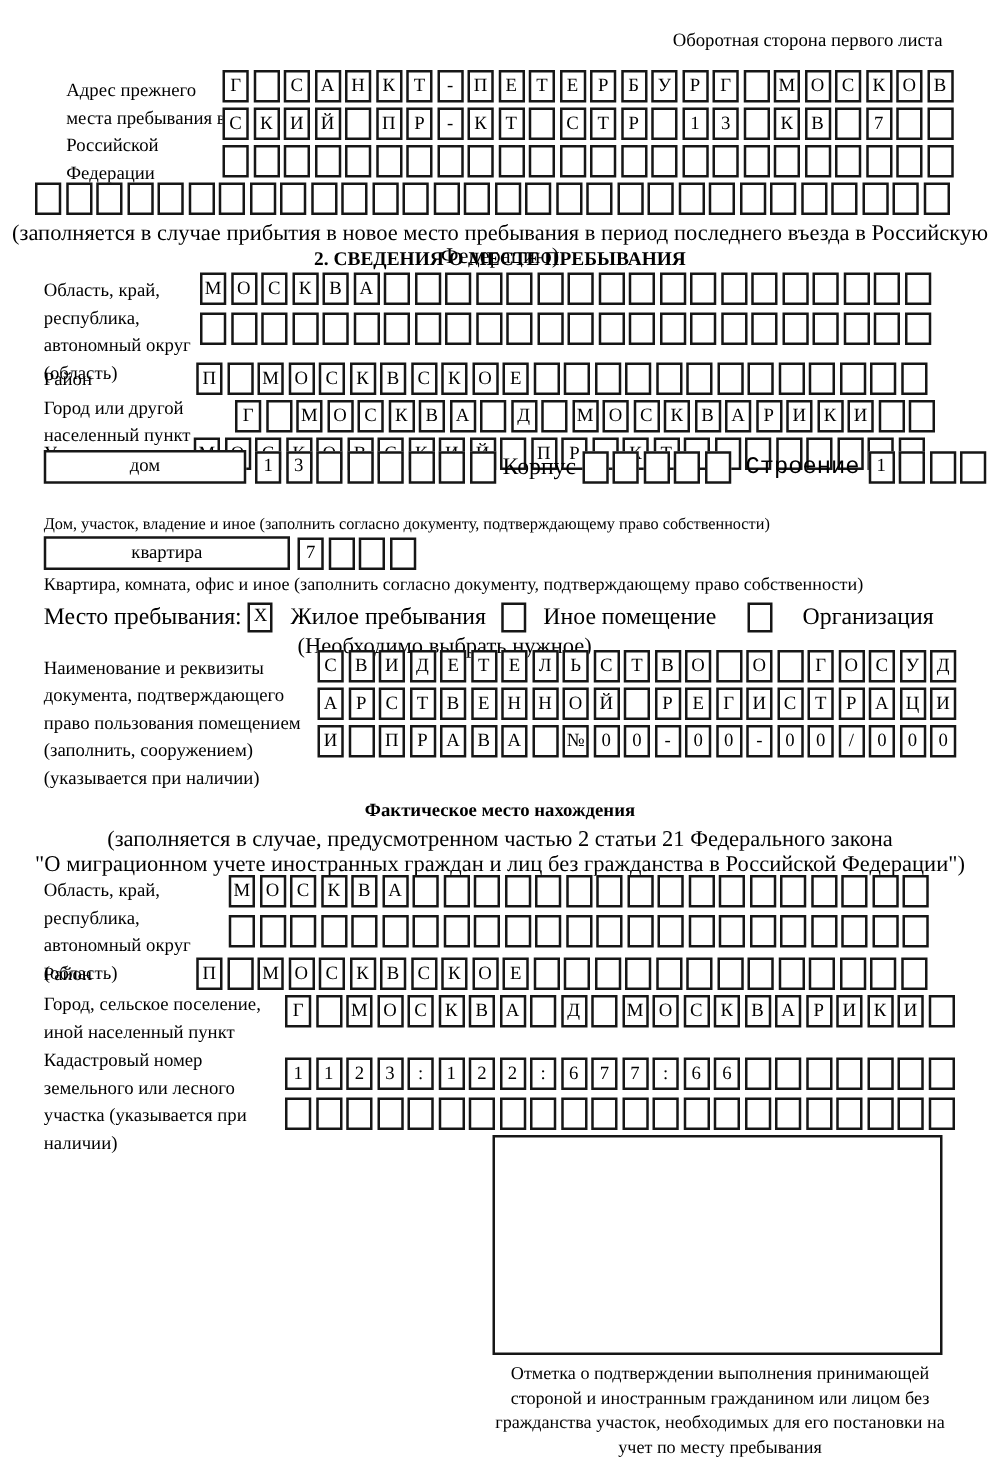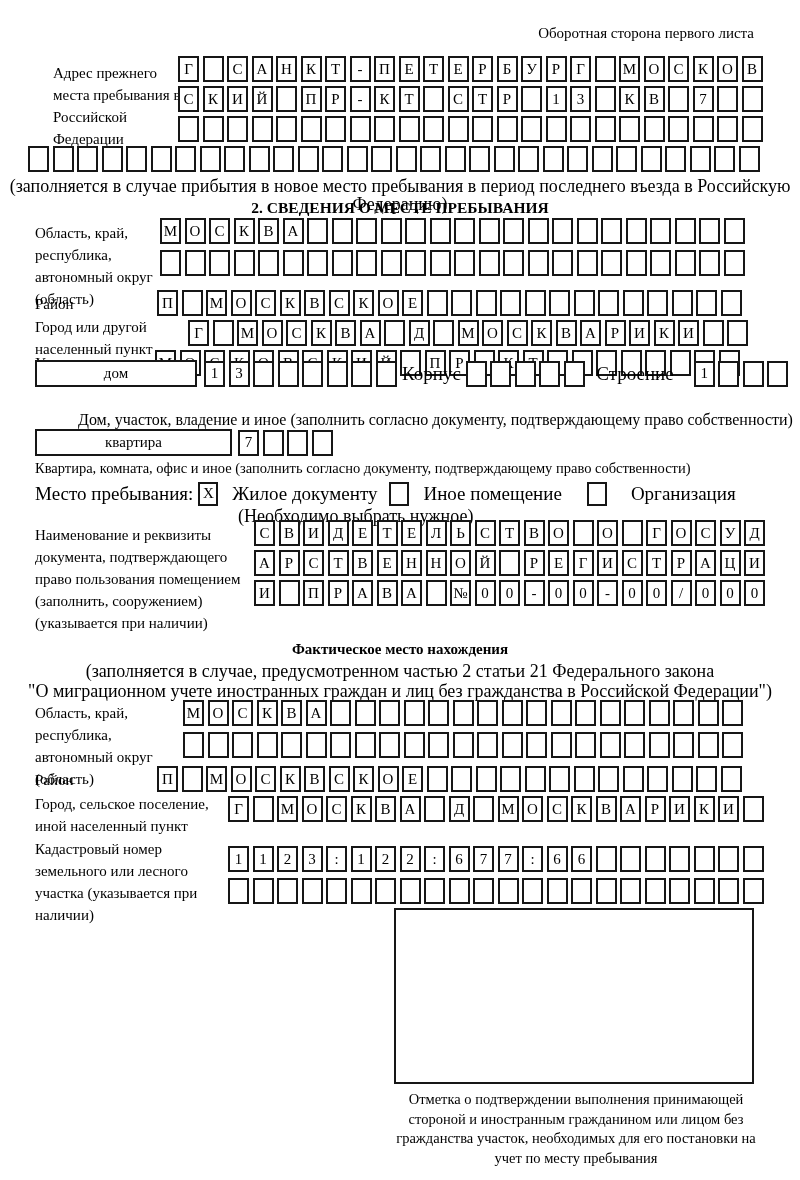--- a/index.html
+++ b/index.html
@@ -308,45 +308,45 @@
         <span class="cell"></span>
       </div>
     <div class="inline-lbl" style="margin-left:2px; margin-right:5px;">Корпус</div>
     <div class="cells">
         <span class="cell"></span>
         <span class="cell"></span>
         <span class="cell"></span>
         <span class="cell"></span>
         <span class="cell"></span>
       </div>
-    <div class="inline-lbl" style="margin-left:8px; margin-right:20px;">Строение</div>
+    <div class="inline-lbl" style="margin-left:8px; margin-right:7px;font-family:Liberation Mono, monospace;">Строение</div>
     <div class="cells">
         <span class="cell">1</span>
         <span class="cell"></span>
         <span class="cell"></span>
         <span class="cell"></span>
       </div>
   </div>
-  <div class="abs" style="left:35px; top:411px; font-size:16px;margin-left:43px;">Дом, участок, владение и иное (заполнить согласно документу, подтверждающему право собственности)</div>
+  <div class="abs" style="left:35px; top:411px; font-size:13px;">Дом, участок, владение и иное (заполнить согласно документу, подтверждающему право собственности)</div>
 
   <div class="abs rowflex" style="left:35px; top:429px;">
     <div class="wbox" style="width:197px;">квартира</div>
     <div class="cells" style="margin-left:6px;">
         <span class="cell">7</span>
         <span class="cell"></span>
         <span class="cell"></span>
         <span class="cell"></span>
       </div>
   </div>
   <div class="abs" style="left:35px; top:460px; font-size:14.5px;">Квартира, комната, офис и иное (заполнить согласно документу, подтверждающему право собственности)</div>
 
   <div class="abs rowflex" style="left:35px; top:480px;">
     <span class="inline-lbl">Место пребывания:</span>
     <span class="chk" style="margin-left:5px;">X</span>
-    <span class="inline-lbl" style="margin-left:14px;">Жилое документу</span>
+    <span class="inline-lbl" style="margin-left:14px;">Жилое пребывания</span>
     <span class="chk" style="margin-left:12px;"></span>
     <span class="inline-lbl" style="margin-left:14px;">Иное помещение</span>
     <span class="chk" style="margin-left:25px;"></span>
     <span class="inline-lbl" style="margin-left:24px;">Организация</span>
   </div>
   <div class="abs note" style="left:238px; top:507px;">(Необходимо выбрать нужное)</div>
 
   <div class="abs lbl" style="left:35px; top:524px; width:218px;">Наименование и реквизиты документа, подтверждающего право пользования помещением (заполнить, сооружением) (указывается при наличии)</div>
   <div class="abs cells" style="left:254px; top:520px;">
       <span class="cell">С</span>

